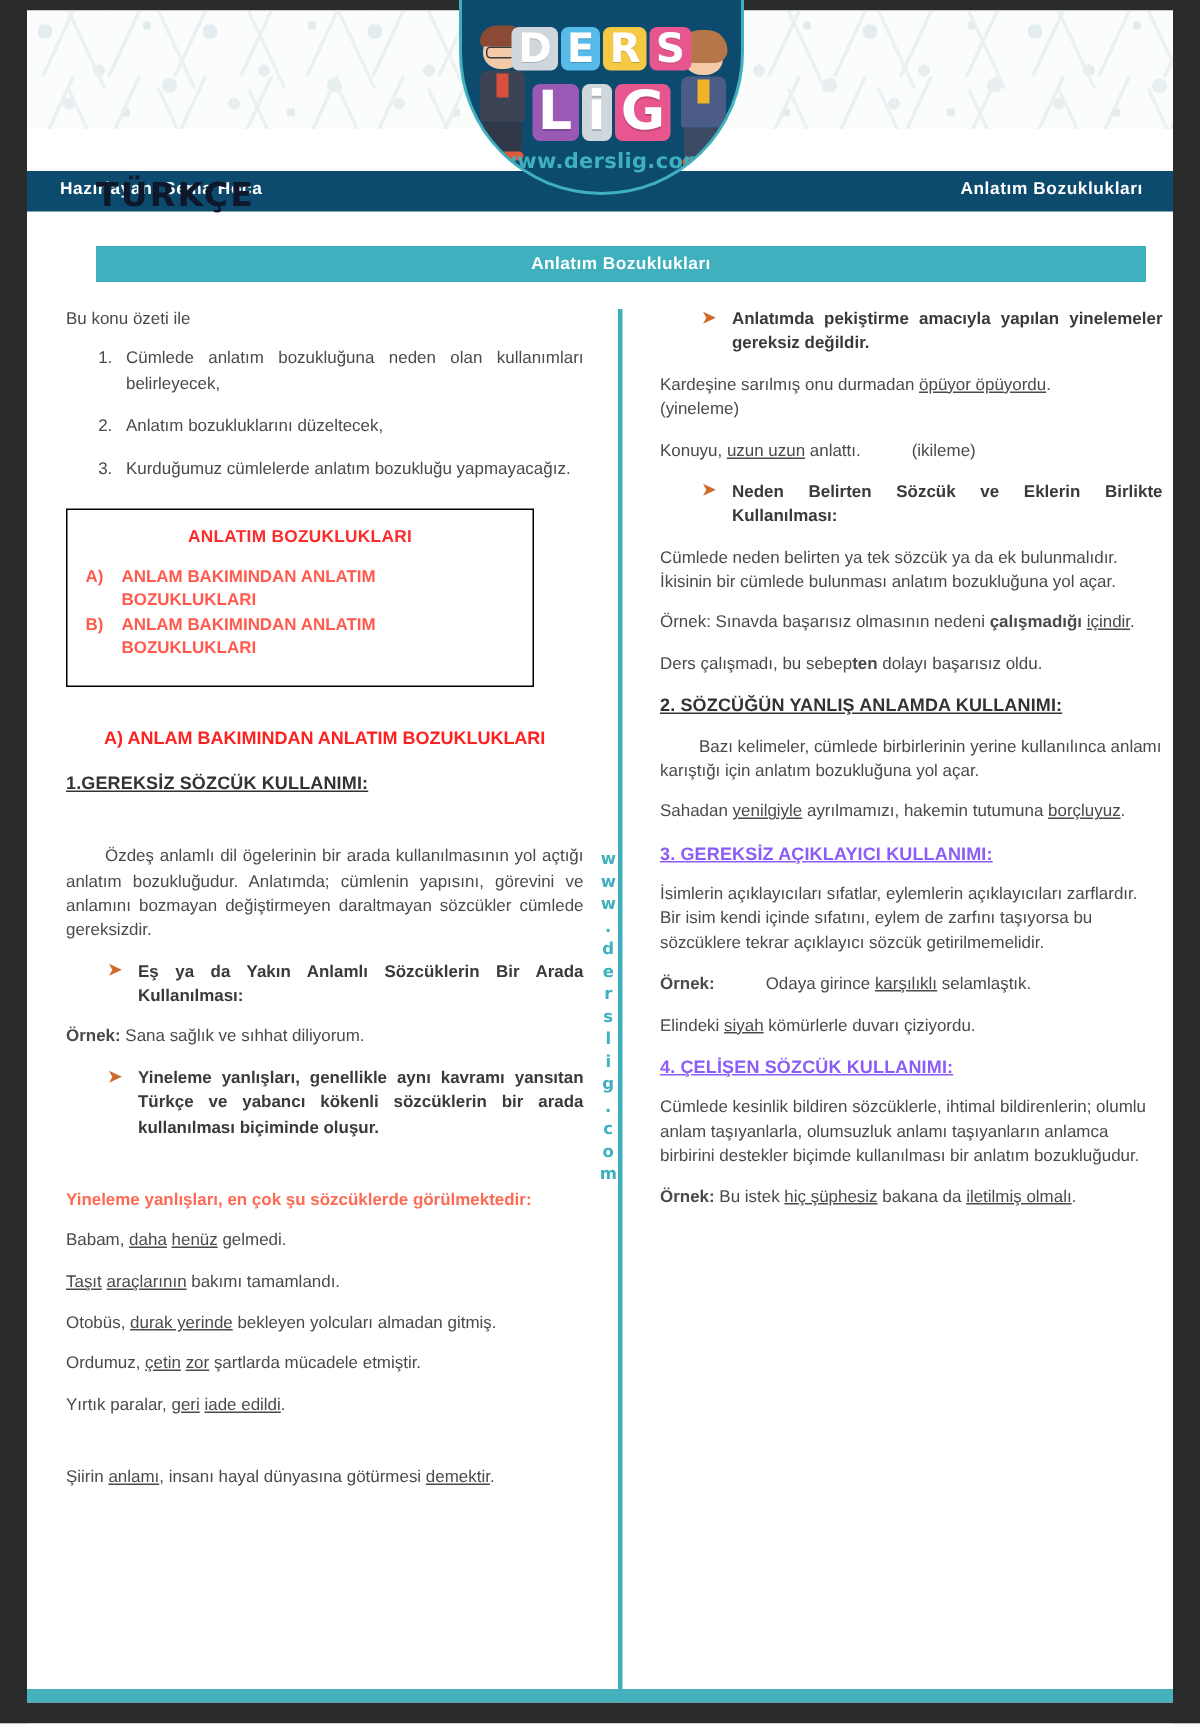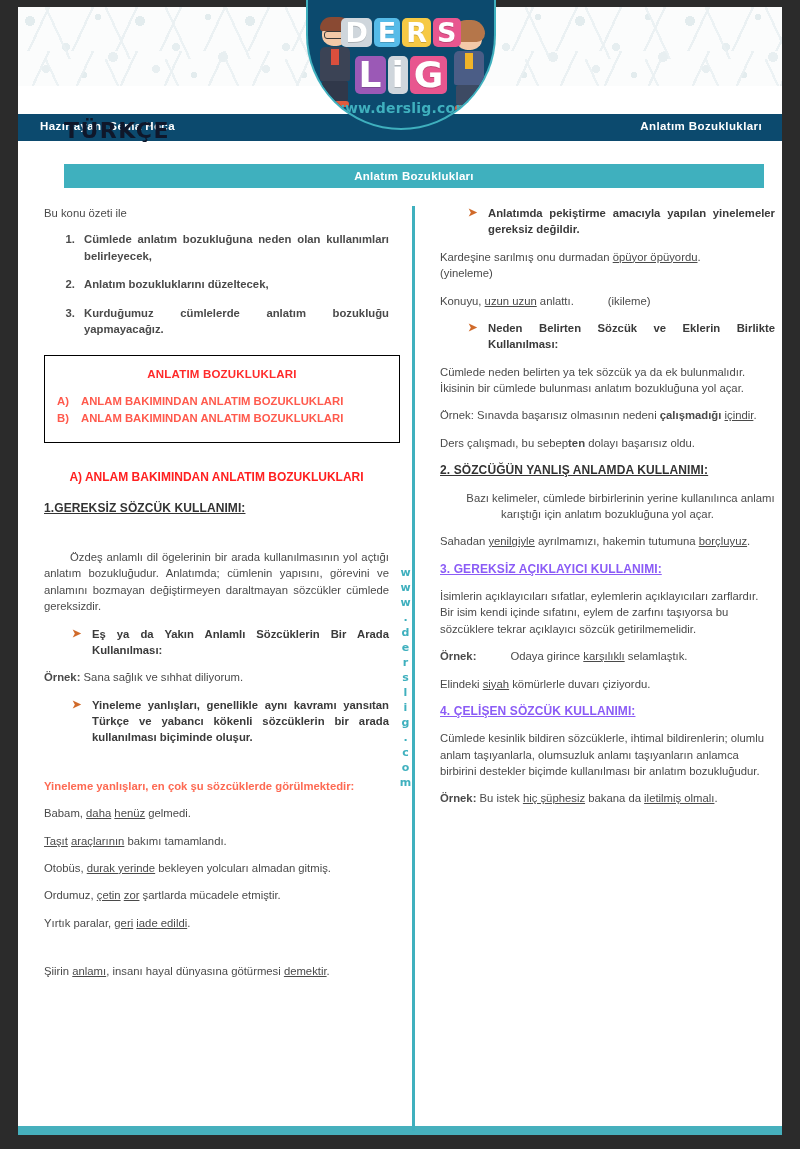--- a/index.html
+++ b/index.html
@@ -278,30 +278,30 @@
   
   ol.goals {
     margin: 10px 0 0 34px;
     padding: 0;
     list-style: decimal;
   }
   ol.goals li {
     margin-bottom: 12px;
     padding-left: 6px;
     text-align: justify;
-    font-weight: bold;
+    font-weight: normal;
     color: #4a4a4a;
   }
 
   
   .red-box {
     margin: 18px 0 0 0;
     border: 1.6px solid #000000;
     padding: 10px 12px 14px 12px;
-    width: 356px;
+    width: 312px;
   }
   .red-box .rb-title {
     text-align: center;
     color: #ff2a2a;
     font-weight: bold;
     font-size: 11.5px;
     margin-bottom: 11px;
     letter-spacing: .2px;
   }
   .red-box .rb-item {
@@ -352,21 +352,21 @@
   .arrow-item .ar {
     flex: none;
     width: 20px;
     color: #d06a2a;
     font-size: 11px;
   }
   .arrow-item .ar-txt { text-align: justify; }
 
   u.ul { text-decoration: underline; }
   b.bd { font-weight: bold; }
-  .ind { text-indent: 26px; text-align: center; }
+  .ind { text-indent: 26px; }
   .gap { display: inline-block; width: 34px; }
 </style>
 </head>
 <body>
 
 <div class="page">
 
   <div class="frame-top"></div>
   <div class="frame-left"></div>
   <div class="frame-right"></div>

